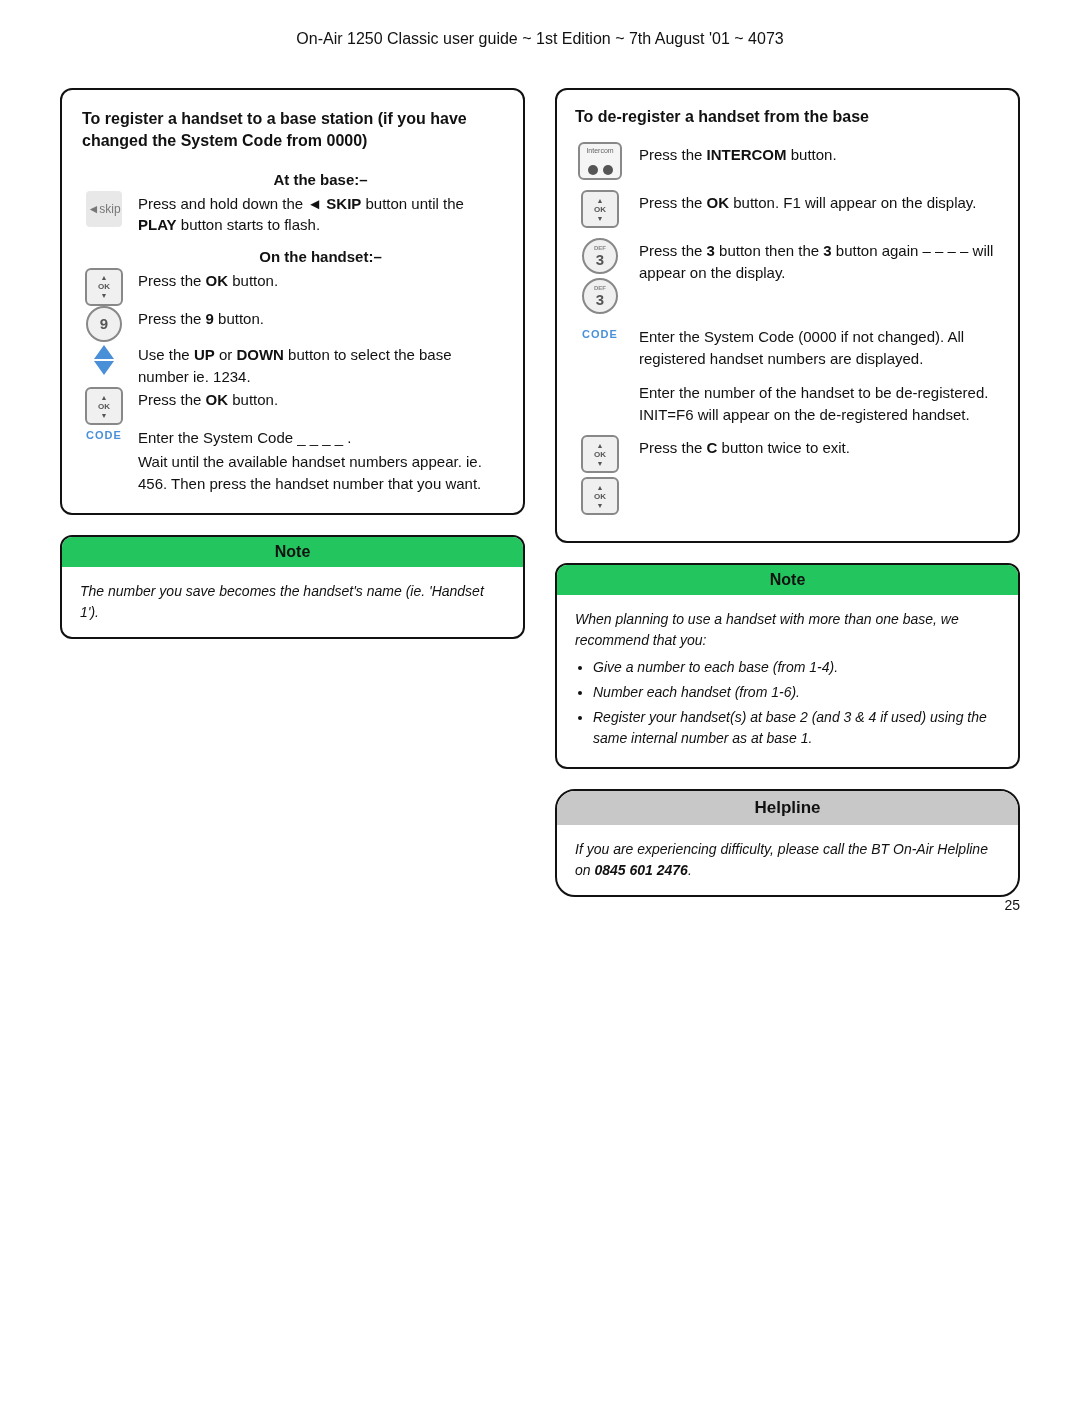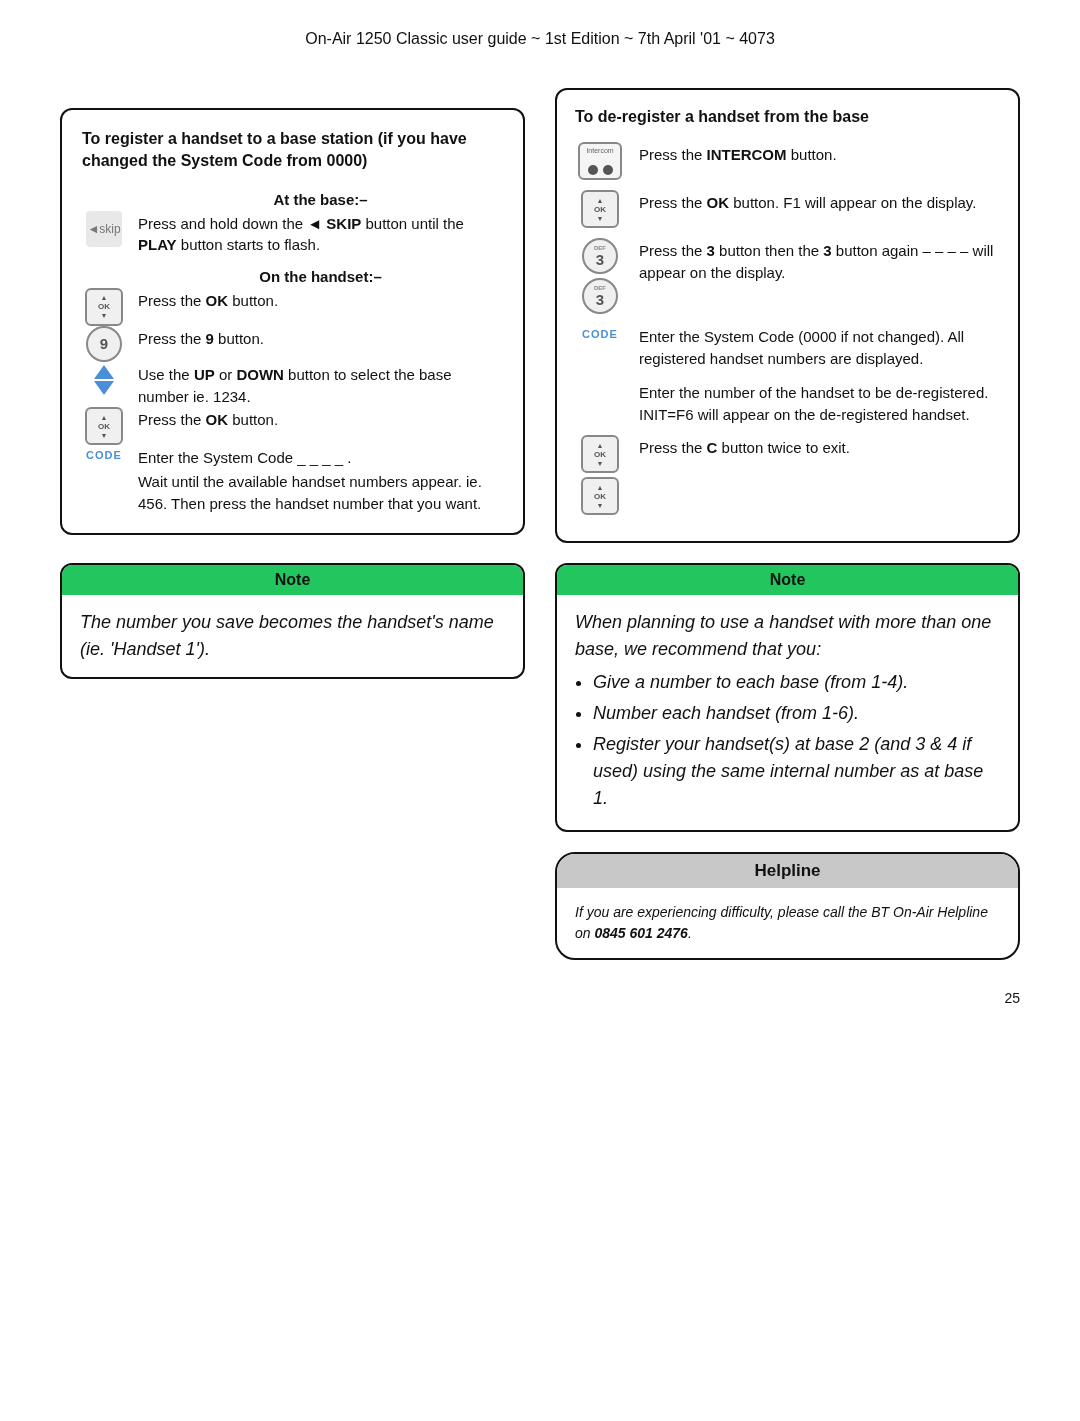--- a/index.html
+++ b/index.html
@@ -19,22 +19,21 @@
     }
     .two-col {
       display: flex;
       gap: 30px;
       align-items: flex-start;
     }
     .left-col {
       flex: 1;
       display: flex;
       flex-direction: column;
-      gap: 28px;
-      margin-top: 20px;
+      gap: 20px;
     }
     .right-col {
       flex: 1;
       display: flex;
       flex-direction: column;
       gap: 20px;
     }
     
     .register-box {
       border: 2px solid #111;
@@ -138,21 +137,21 @@
       background: #22c55e;
       text-align: center;
       font-weight: bold;
       font-size: 16px;
       padding: 6px 0;
     }
     .note-body {
       padding: 14px 18px;
       font-style: italic;
       line-height: 1.5;
-      font-size: 18px;
+      font-size: 14px;
     }
     
     .deregister-box {
       border: 2px solid #111;
       border-radius: 12px;
       padding: 16px 18px;
     }
     .deregister-box h2 {
       font-size: 16px;
       font-weight: bold;
@@ -208,21 +207,20 @@
     }
     .icon-3 .def-label {
       font-size: 6px;
       color: #888;
       line-height: 1;
     }
     
     .page-number {
       text-align: right;
       font-size: 14px;
-      margin-top: 30px;
     }
     b, strong {
       font-weight: bold;
     }
     .note-box.right-note .note-body ul {
       margin-left: 18px;
     }
     .note-box.right-note .note-body ul li {
       margin-bottom: 4px;
     }
@@ -281,21 +279,21 @@
       font-size: 8px;
       font-weight: bold;
     }
     .ok-btn-left .arr-up { font-size: 7px; }
     .ok-btn-left .arr-dn { font-size: 7px; }
   </style>
 </head>
 <body>
 
 <div class="page-header">
-  <span>On-Air 1250 Classic user guide ~ 1st Edition ~ 7th April '01 ~ 4073</span>
+  <span>On-Air 1250 Classic user guide ~ 1st Edition ~ 7th August '01 ~ 4073</span>
 </div>
 
 <div class="two-col">
 
   <div class="left-col">
 
     <div class="register-box">
       <h2>To register a handset to a base station (if you have changed the System Code from 0000)</h2>
 
       <div class="step-row">

